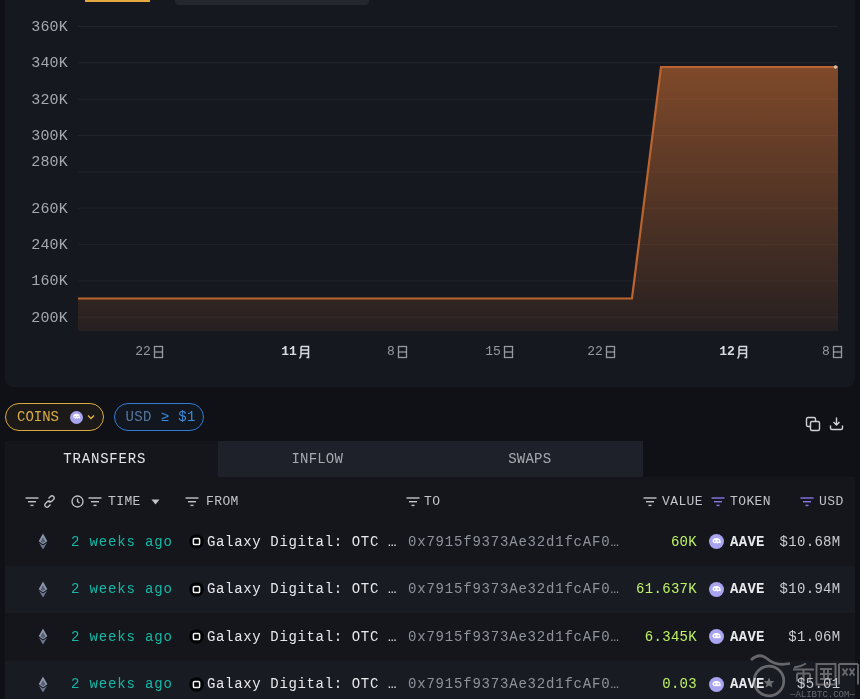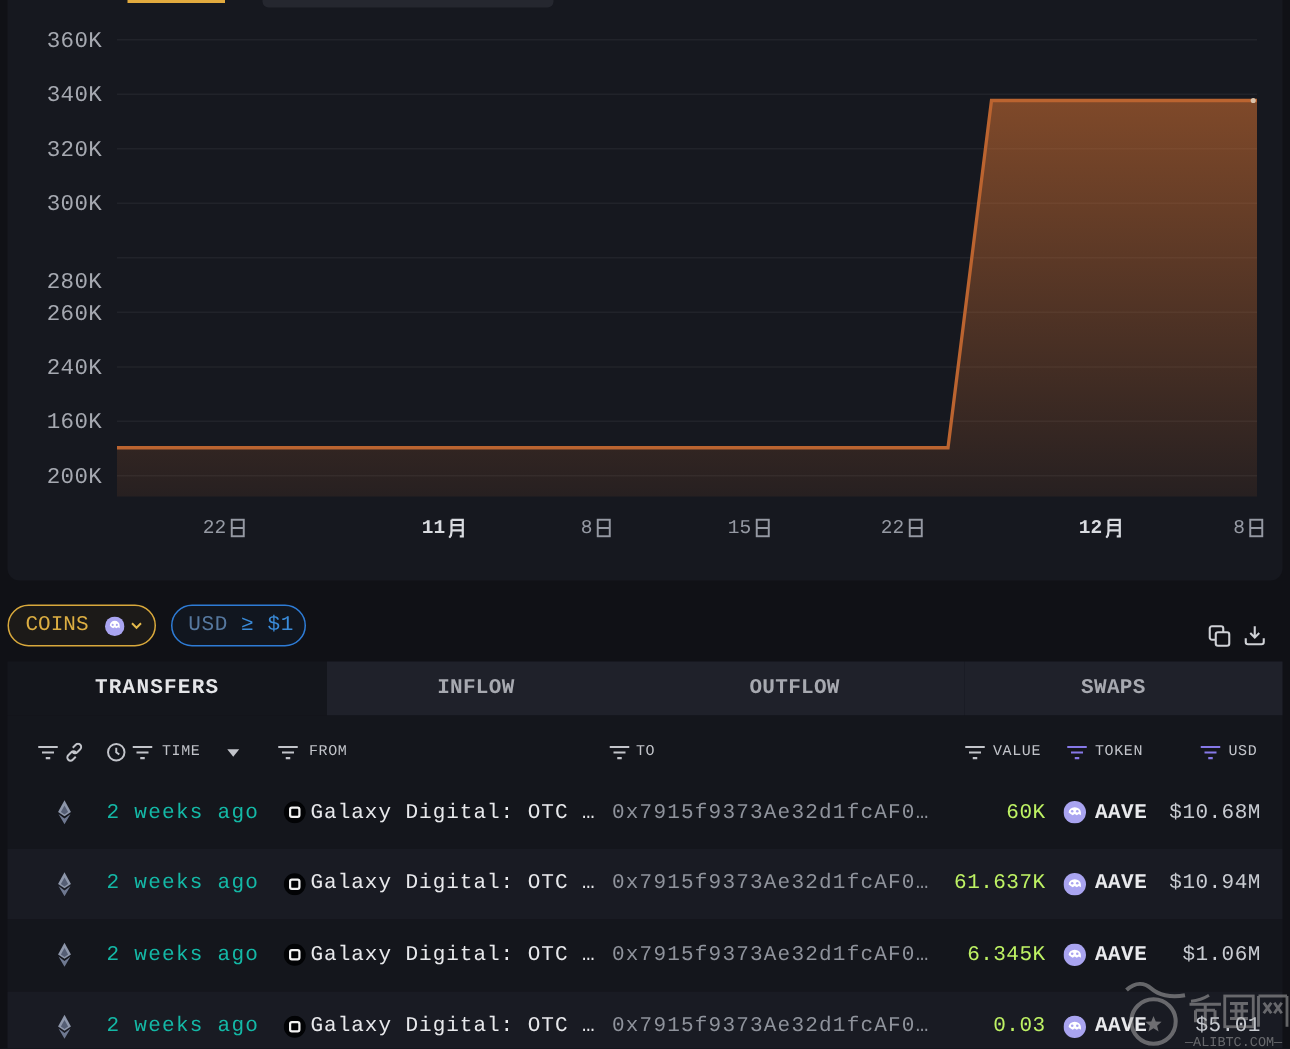--- a/index.html
+++ b/index.html
@@ -13,23 +13,23 @@
   .ylab { left:18px; width:50px; text-align:right; font-size:15px; letter-spacing:0.2px; color:#a6a9b1; height:14px; line-height:14px; }
   .xlab { top:344px; height:15px; line-height:15px; font-size:13px; color:#9599a3; display:flex; align-items:center; justify-content:center; }
   .xlab.b { color:#d9dbe0; font-weight:bold; }
   .xlab svg { margin-left:1px; }
   
   .pill { top:403px; height:28px; border-radius:14px; display:flex; align-items:center; font-size:14px; }
   #pill-coins { left:5px; width:99px; border:1.5px solid #d9a93c; background:rgba(217,169,60,0.06); color:#dcae42; padding-left:11px; }
   #pill-usd { left:114px; width:90px; border:1.5px solid #2e7cd6; background:rgba(46,124,214,0.05); padding-left:10.5px; letter-spacing:0.4px; }
   
   #tabs { left:5px; top:441px; width:850px; height:36px; display:flex; }
-  .tab { width:212.5px; height:36px; background:#1f212a; color:#a7a9b0; font-size:14px; font-weight:bold; letter-spacing:0.2px; display:flex; align-items:center; justify-content:center; padding-right:13px; }
+  .tab { width:212.5px; height:36px; background:#1f212a; color:#a7a9b0; font-size:14px; font-weight:normal; letter-spacing:0.2px; display:flex; align-items:center; justify-content:center; padding-right:13px; }
   .tab.active { background:#14161c; color:#e4e5e8; letter-spacing:0.8px; }
-  #thead { left:5px; top:477px; width:850px; height:41px; background:#14161c; color:#c2c4ca; font-size:10px; letter-spacing:0.4px; }
+  #thead { left:5px; top:477px; width:850px; height:41px; background:#14161c; color:#c2c4ca; font-size:13px; letter-spacing:0.4px; }
   #thead .h { position:absolute; top:17px; height:15px; line-height:15px; display:flex; align-items:center; gap:5px; }
   .row { left:5px; width:850px; height:47.5px; }
   .row.d { background:#14161c; }
   .row.l { background:#191b23; }
   .cell { position:absolute; top:0; height:47.5px; display:flex; align-items:center; font-size:14px; letter-spacing:0.3px; }
   .time { left:66px; color:#14b8a6; letter-spacing:0.85px; }
   .from { left:202px; color:#e8e9ec; font-weight:normal; letter-spacing:0.65px; }
   .addr { left:403px; color:#8f939c; letter-spacing:0.8px; }
   .val  { right:158px; color:#bef264; }
   .tok  { left:725px; color:#e8e9ec; font-weight:bold; }
@@ -41,21 +41,21 @@
 </head>
 <body>
 
   <div class="abs" id="chartcard"></div>
   <div class="abs" id="topline"></div>
   <div class="abs" id="topbar"></div>
   <div class="abs ylab" style="top:21px">360K</div>
   <div class="abs ylab" style="top:57.3px">340K</div>
   <div class="abs ylab" style="top:93.7px">320K</div>
   <div class="abs ylab" style="top:130px">300K</div>
-  <div class="abs ylab" style="top:182px">280K</div>
+  <div class="abs ylab" style="top:156px">280K</div>
   <div class="abs ylab" style="top:202.7px">260K</div>
   <div class="abs ylab" style="top:239.1px">240K</div>
   <div class="abs ylab" style="top:275.4px">160K</div>
   <div class="abs ylab" style="top:311.7px">200K</div>
   <svg class="abs" style="left:0;top:0" width="860" height="340">
     <defs>
       <linearGradient id="fillg" x1="0" y1="67" x2="0" y2="331" gradientUnits="userSpaceOnUse">
         <stop offset="0" stop-color="#e87a34" stop-opacity="0.50"></stop>
         <stop offset="1" stop-color="#e87a34" stop-opacity="0.08"></stop>
       </linearGradient>
@@ -142,21 +142,20 @@
     <rect x="1.5" y="1.5" width="9" height="9" rx="1.5"></rect>
     <rect x="5.5" y="5.5" width="9" height="9" rx="1.5" fill="#101116"></rect>
   </svg>
   <svg class="abs" style="left:829px;top:416px" width="15" height="15" viewBox="0 0 15 15" fill="none" stroke="#cfd1d6" stroke-width="1.4">
     <path d="M7.5,1.5 V8.5 M4.5,6 L7.5,9 L10.5,6 M1.5,9.5 V12 a1.5,1.5 0 0 0 1.5,1.5 h9 a1.5,1.5 0 0 0 1.5,-1.5 V9.5"></path>
   </svg>
 
   <div class="abs" id="tabs">
     <div class="tab active">TRANSFERS</div>
     <div class="tab">INFLOW</div>
-    <div class="tab">OUTFLOW</div>
     <div class="tab">SWAPS</div>
   </div>
 
   <div class="abs" id="thead">
     <div class="h" style="left:20px">
       <svg width="14" height="10" viewBox="0 0 14 10">
         <g stroke="#c2c4ca" stroke-width="1.4">
           <line x1="0.5" y1="1" x2="13.5" y2="1"></line>
           <line x1="3" y1="4.7" x2="11" y2="4.7"></line>
           <line x1="5.5" y1="8.4" x2="8.5" y2="8.4"></line>

